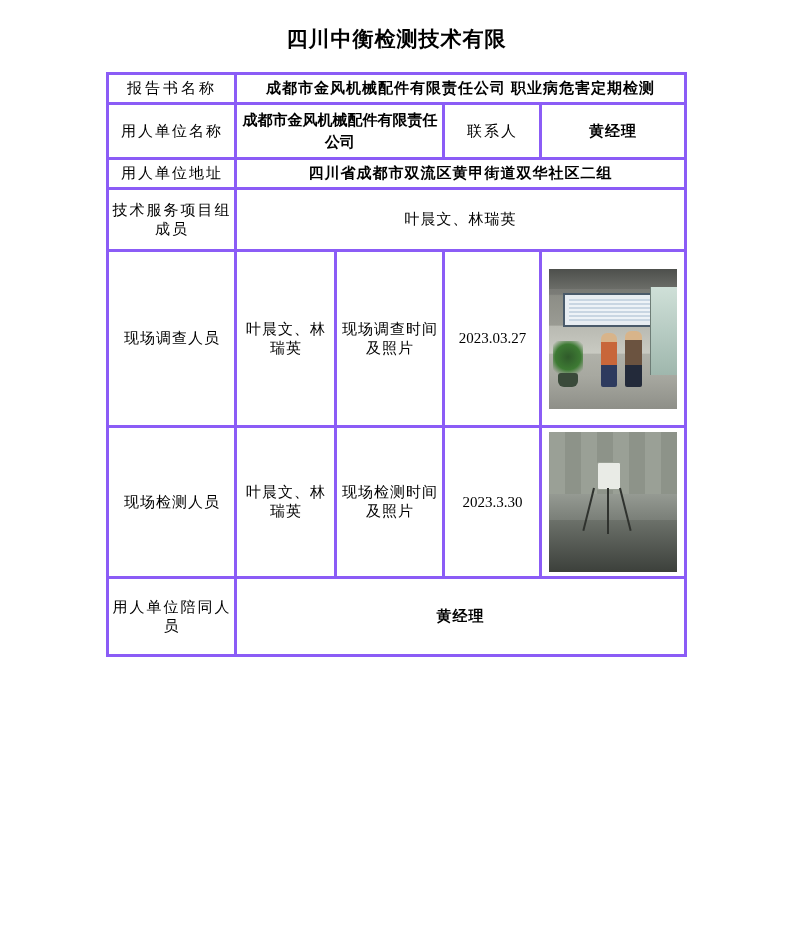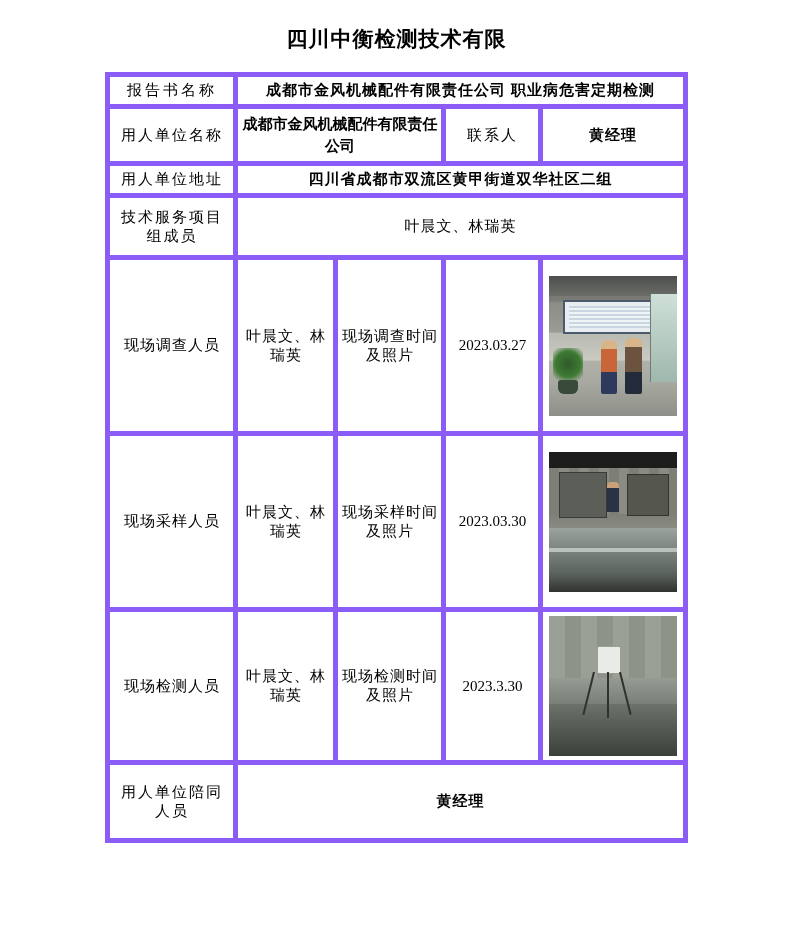--- a/index.html
+++ b/index.html
@@ -55,21 +55,21 @@
     letter-spacing: 0px;
   }
 
   table.main {
     border-collapse: collapse;
     width: 577px;
     margin: 18px auto 0 auto;
     table-layout: fixed;
   }
   table.main td {
-    border: 5px solid #8b5cf6;
+    border: 3px solid #8b5cf6;
     vertical-align: middle;
     text-align: center;
     font-size: 15px;
     padding: 4px 3px;
   }
   .lbl {
     letter-spacing: 3px;
     font-size: 15px;
   }
   .cell-bold {
@@ -271,37 +271,20 @@
             <div class="doorR"></div>
             <div class="floor"></div>
             <div class="plant"></div>
             <div class="pot"></div>
             <div class="personA"></div>
             <div class="personB"></div>
           </div>
         </td>
       </tr>
 
-      <tr style="height:176px">
-        <td class="lbl ls1">现场采样人员</td>
-        <td class="ls1">叶晨文、林瑞英</td>
-        <td class="ls1">现场采样时间及照片</td>
-        <td class="cell-sans">2023.03.30</td>
-        <td>
-          <div class="photo photo2">
-            <div class="beam"></div>
-            <div class="wall"></div>
-            <div class="machine"></div>
-            <div class="machine2"></div>
-            <div class="worker"></div>
-            <div class="floor2"></div>
-            <div class="rail"></div>
-          </div>
-        </td>
-      </tr>
 
       <tr style="height:112px">
         <td class="lbl ls1">现场检测人员</td>
         <td class="ls1">叶晨文、林瑞英</td>
         <td class="ls1">现场检测时间及照片</td>
         <td class="cell-sans">2023.3.30</td>
         <td>
           <div class="photo photo3">
             <div class="bg-wall"></div>
             <div class="ground"></div>

